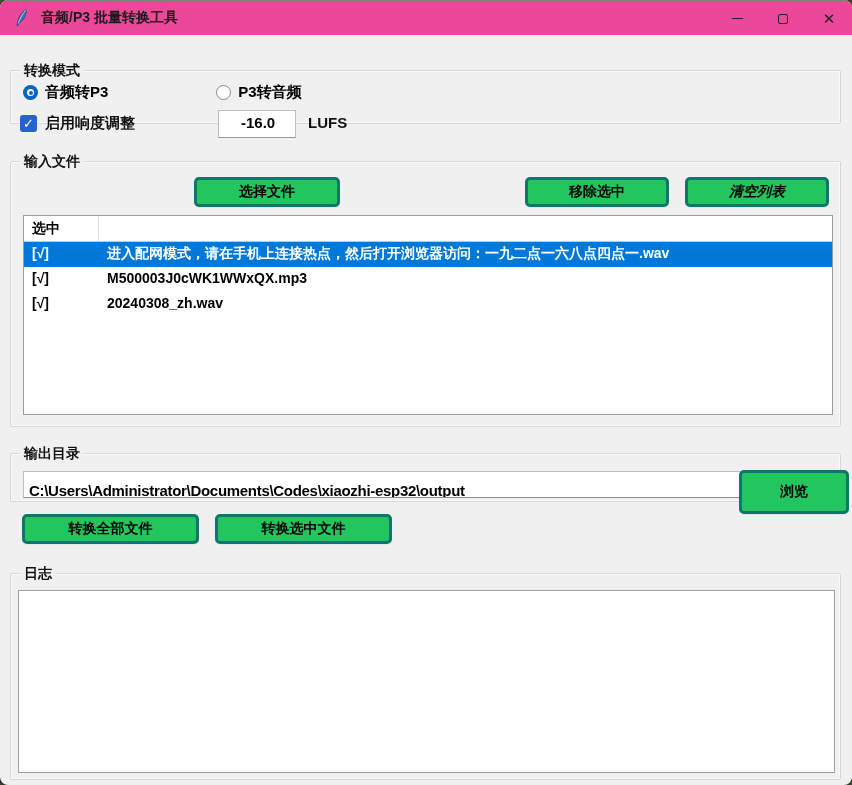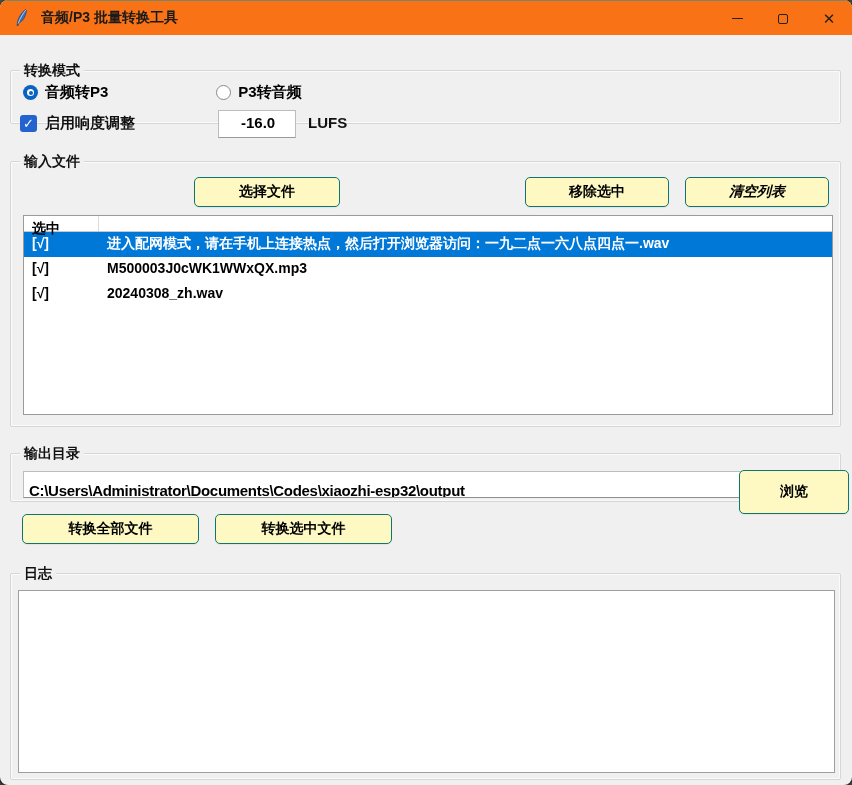--- a/index.html
+++ b/index.html
@@ -9,21 +9,21 @@
     background:linear-gradient(135deg,#49533c 0%,#3e4a34 55%,#46523b 100%);
   }
   .window {
     position:absolute; left:0; top:0; width:852px; height:785px;
     background:#f0f0f0; border-radius:8px; overflow:hidden;
     box-shadow:0 0 0 1px rgba(0,0,0,0.35), 0 8px 24px rgba(0,0,0,0.4);
   }
   
   .titlebar {
     position:absolute; left:0; top:0; width:100%; height:35px;
-    background:#f97316; border-top:1px solid #77876a;
+    background:#ec4899; border-top:1px solid #77876a;
     display:flex; align-items:center;
   }
   .app-icon { width:20px; height:20px; margin-left:12px; }
   .title-text { margin-left:9px; font-size:14px; font-weight:600; color:#1a1a1a; }
   .win-controls { position:absolute; right:0; top:0; height:35px; display:flex; }
   .win-btn { width:46px; height:35px; display:flex; align-items:center; justify-content:center; cursor:default; }
   .glyph-min { width:11px; height:0; border-top:1.6px solid #222; display:block; }
   .glyph-max { width:10px; height:10px; border:1.6px solid #222; border-radius:2px; display:block; }
   .glyph-close { font-size:15px; color:#222; line-height:1; font-weight:400; }
 
@@ -66,33 +66,33 @@
   .lufs-entry {
     position:absolute; left:198px; top:0; width:78px; height:28px;
     background:#fff; border:1px solid #bdbdbd; border-bottom-color:#9a9a9a;
     font-size:15px; font-weight:700; color:#000; padding:3px 6px 0 22px;
     font-family:"Liberation Sans",sans-serif;
   }
   .lufs-unit { position:absolute; left:288px; top:4px; font-size:15px; }
 
   
   .btn {
-    position:absolute; height:30px; background:#fef9c3;
-    border:1px solid #0f766e; border-radius:5px;
+    position:absolute; height:30px; background:#22c55e;
+    border:3px solid #0f766e; border-radius:5px;
     font-size:14px; font-weight:700; color:#000;
     display:flex; align-items:center; justify-content:center; cursor:default;
     box-shadow:0 1px 1px rgba(0,0,0,0.05);
   }
 
   
   .treeview {
     position:absolute; left:12px; top:53px; width:810px; height:200px;
     background:#fff; border:1px solid #9a9a9a;
   }
-  .tv-header { display:flex; height:16px; border-bottom:1px solid #c8c8c8; background:#fff; }
+  .tv-header { display:flex; height:26px; border-bottom:1px solid #c8c8c8; background:#fff; }
   .tv-h-cell { font-size:14px; font-weight:700; color:#000; padding:4px 0 0 8px; }
   .tv-h-check { width:75px; border-right:1px solid #dcdcdc; }
   .tv-h-name { flex:1; }
   .tv-row { display:flex; height:25px; font-size:14px; font-weight:700; color:#000; }
   .tv-row.selected { background:#0078d7; color:#fff; }
   .tv-cell-check { width:75px; padding:3px 0 0 8px; }
   .tv-cell-name { flex:1; padding:3px 0 0 8px; white-space:nowrap; overflow:hidden; }
 
   
   .path-entry {

